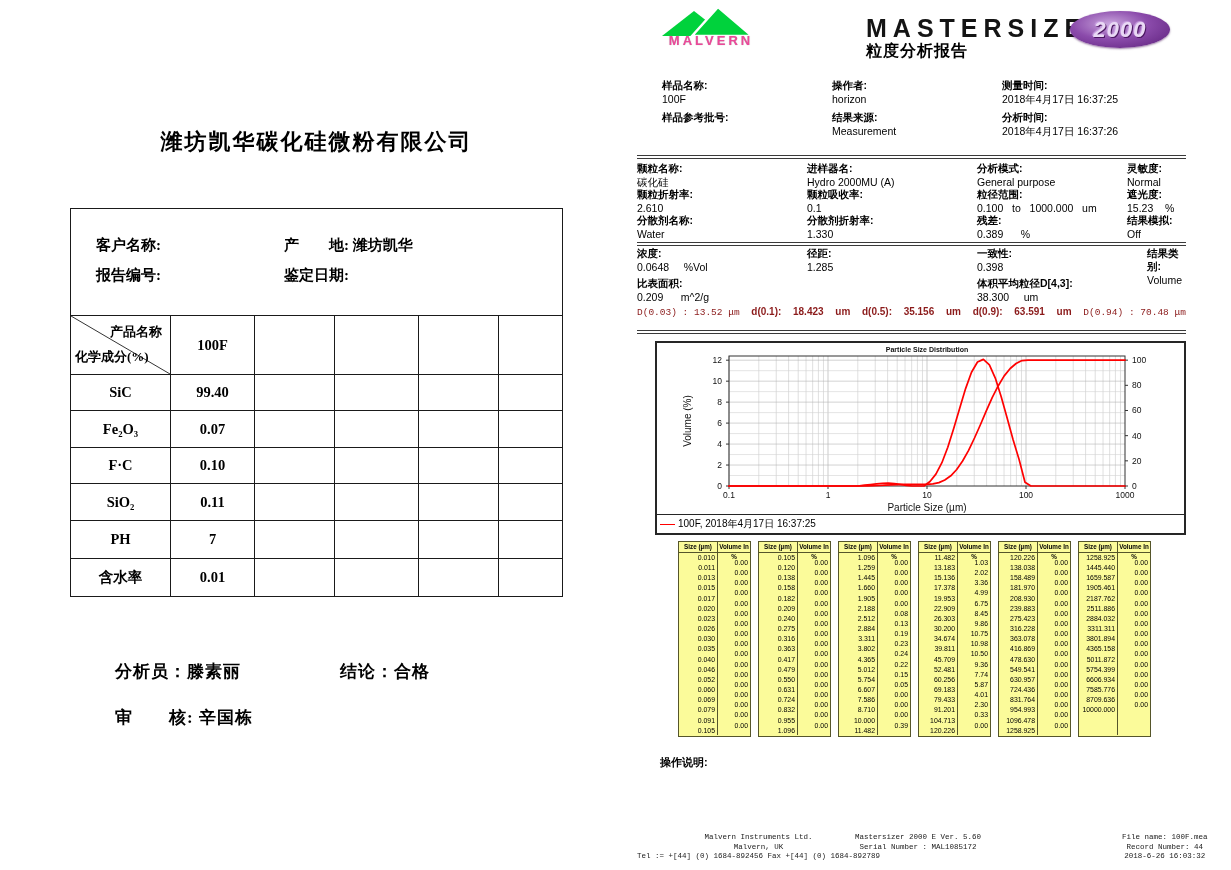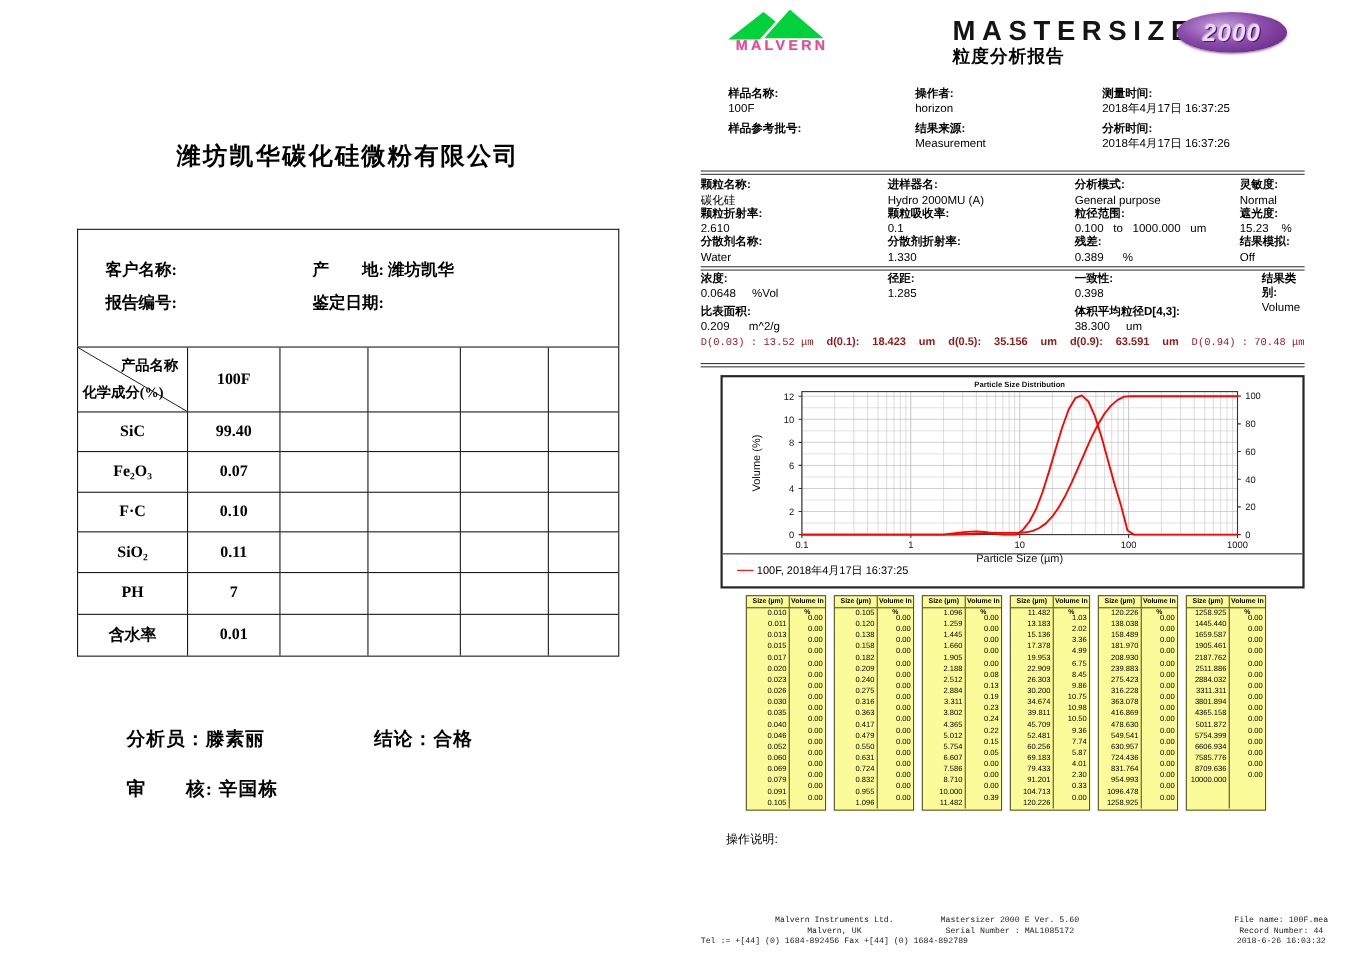--- a/index.html
+++ b/index.html
@@ -52,35 +52,35 @@
 
   .sep{left:637px;width:549px;height:4px;border-top:1.3px solid #3a3a3a;border-bottom:1.3px solid #3a3a3a;}
 
   .d-row{left:637px;top:306px;width:549px;display:flex;justify-content:space-between;
          align-items:baseline;color:#8B1A1A;}
   .d-mono{font-family:"Liberation Mono","DejaVu Sans Mono",monospace;font-size:9.5px;}
   .d-item{font-weight:bold;font-size:10px;}
 
   .chart-box{left:655px;top:341px;width:531px;height:194px;border:2px solid #262626;background:#fff;}
   #chart-svg-host{position:absolute;left:0;top:0;right:0;height:172px;}
-  .chart-legend{position:absolute;left:0;right:0;bottom:0;height:30px;border-top:1.5px solid #262626;
-                display:flex;align-items:center;font-size:10px;padding-left:13px;}
+  .chart-legend{position:absolute;left:0;right:0;bottom:0;height:19px;border-top:1.5px solid #262626;
+                display:flex;align-items:center;font-size:10px;padding-left:3px;}
   .legend-dash{display:inline-block;width:15px;height:0;border-top:1.6px solid #f00;margin-right:3px;}
 
   #size-tables{left:678px;top:541px;width:510px;height:200px;}
   .stable{position:absolute;top:0;width:73px;height:196px;background:#FBFB9A;border:1.2px solid #55552a;}
   .st-head{display:flex;height:11px;border-bottom:1px solid #55552a;font-size:6.3px;font-weight:bold;}
   .st-h-size{width:39px;border-right:1px solid #55552a;text-align:center;line-height:10px;}
   .st-h-vol{flex:1;text-align:center;line-height:10px;}
   .st-body{display:flex;height:182px;}
   .st-sizes{width:39px;border-right:1px solid #55552a;}
   .st-vols{flex:1;padding-top:5px;}
   .st-cell{font-size:6.9px;line-height:10.15px;text-align:right;padding-right:2px;}
 
-  .ops-label{left:660px;top:755px;font-size:11px;font-weight:normal;}
+  .ops-label{left:660px;top:755px;font-size:11px;font-weight:bold;}
   .foot{font-family:"Liberation Mono","DejaVu Sans Mono",monospace;font-size:7.5px;line-height:9.5px;color:#222;text-align:center;}
   #foot-addr{left:637px;top:833px;}
   #foot-instr{left:855px;top:833px;}
   #foot-file{left:1122px;top:833px;}
 </style>
 </head>
 <body>
 
 <div id="root">
 

